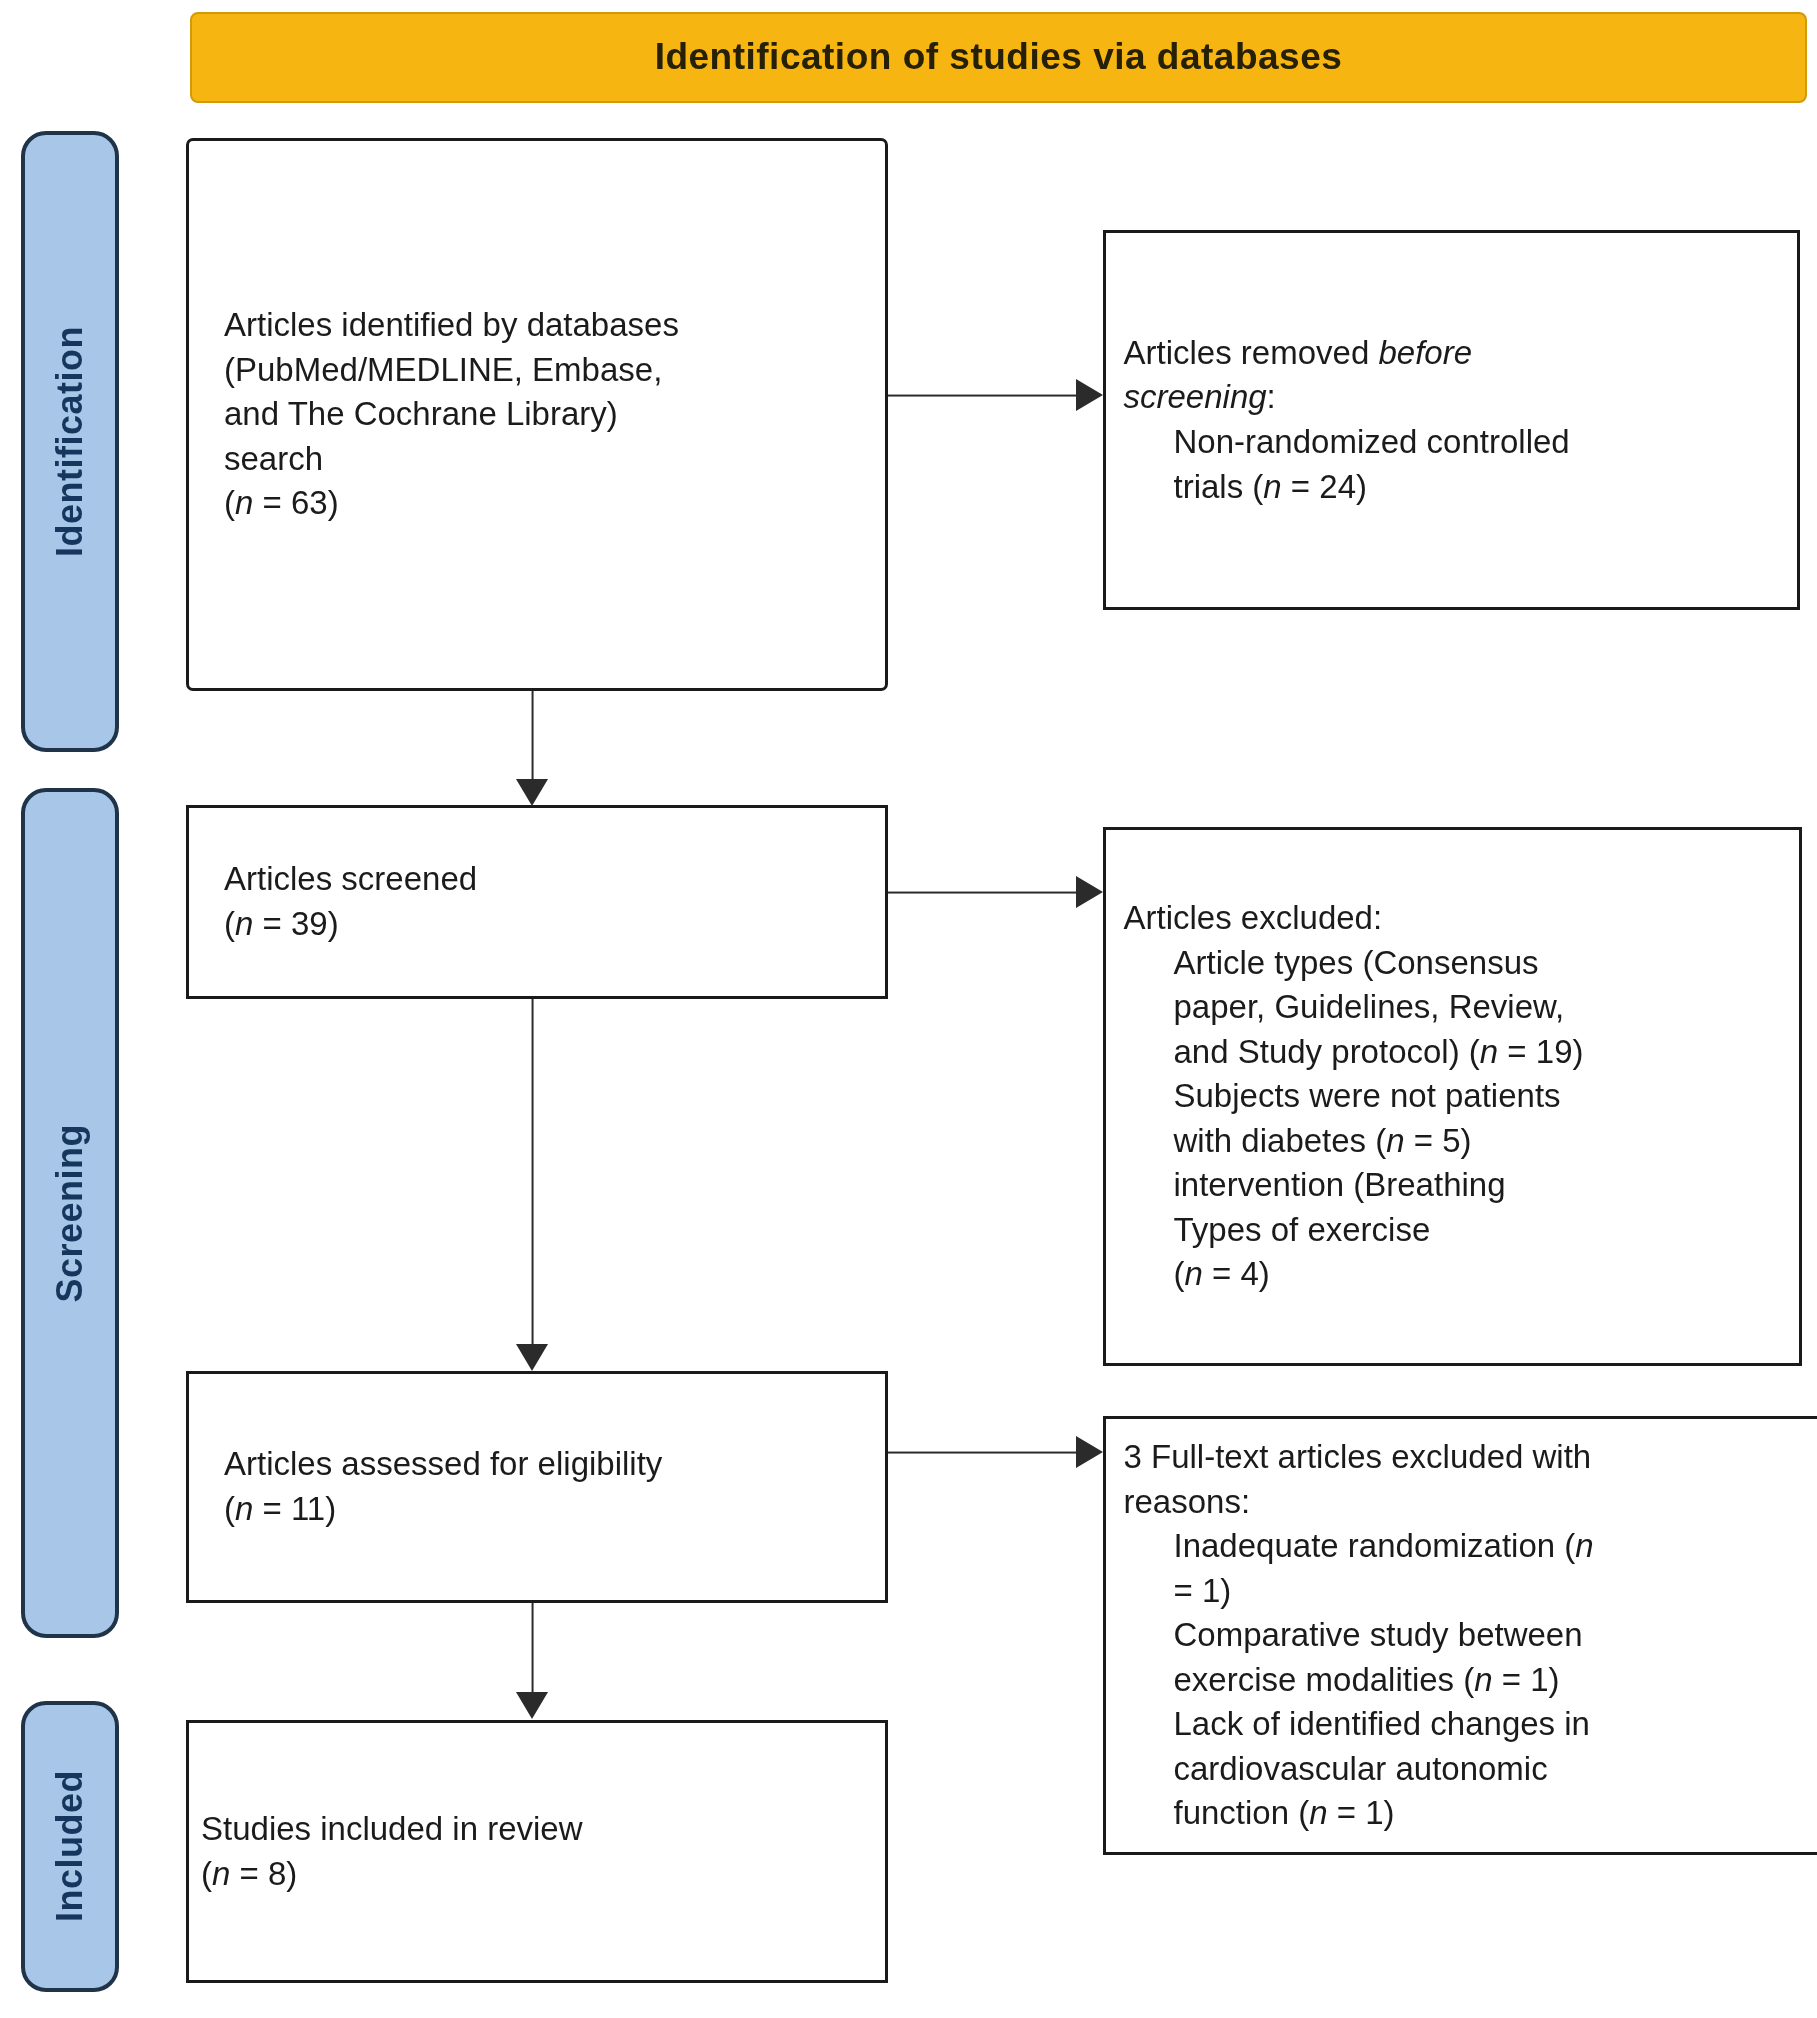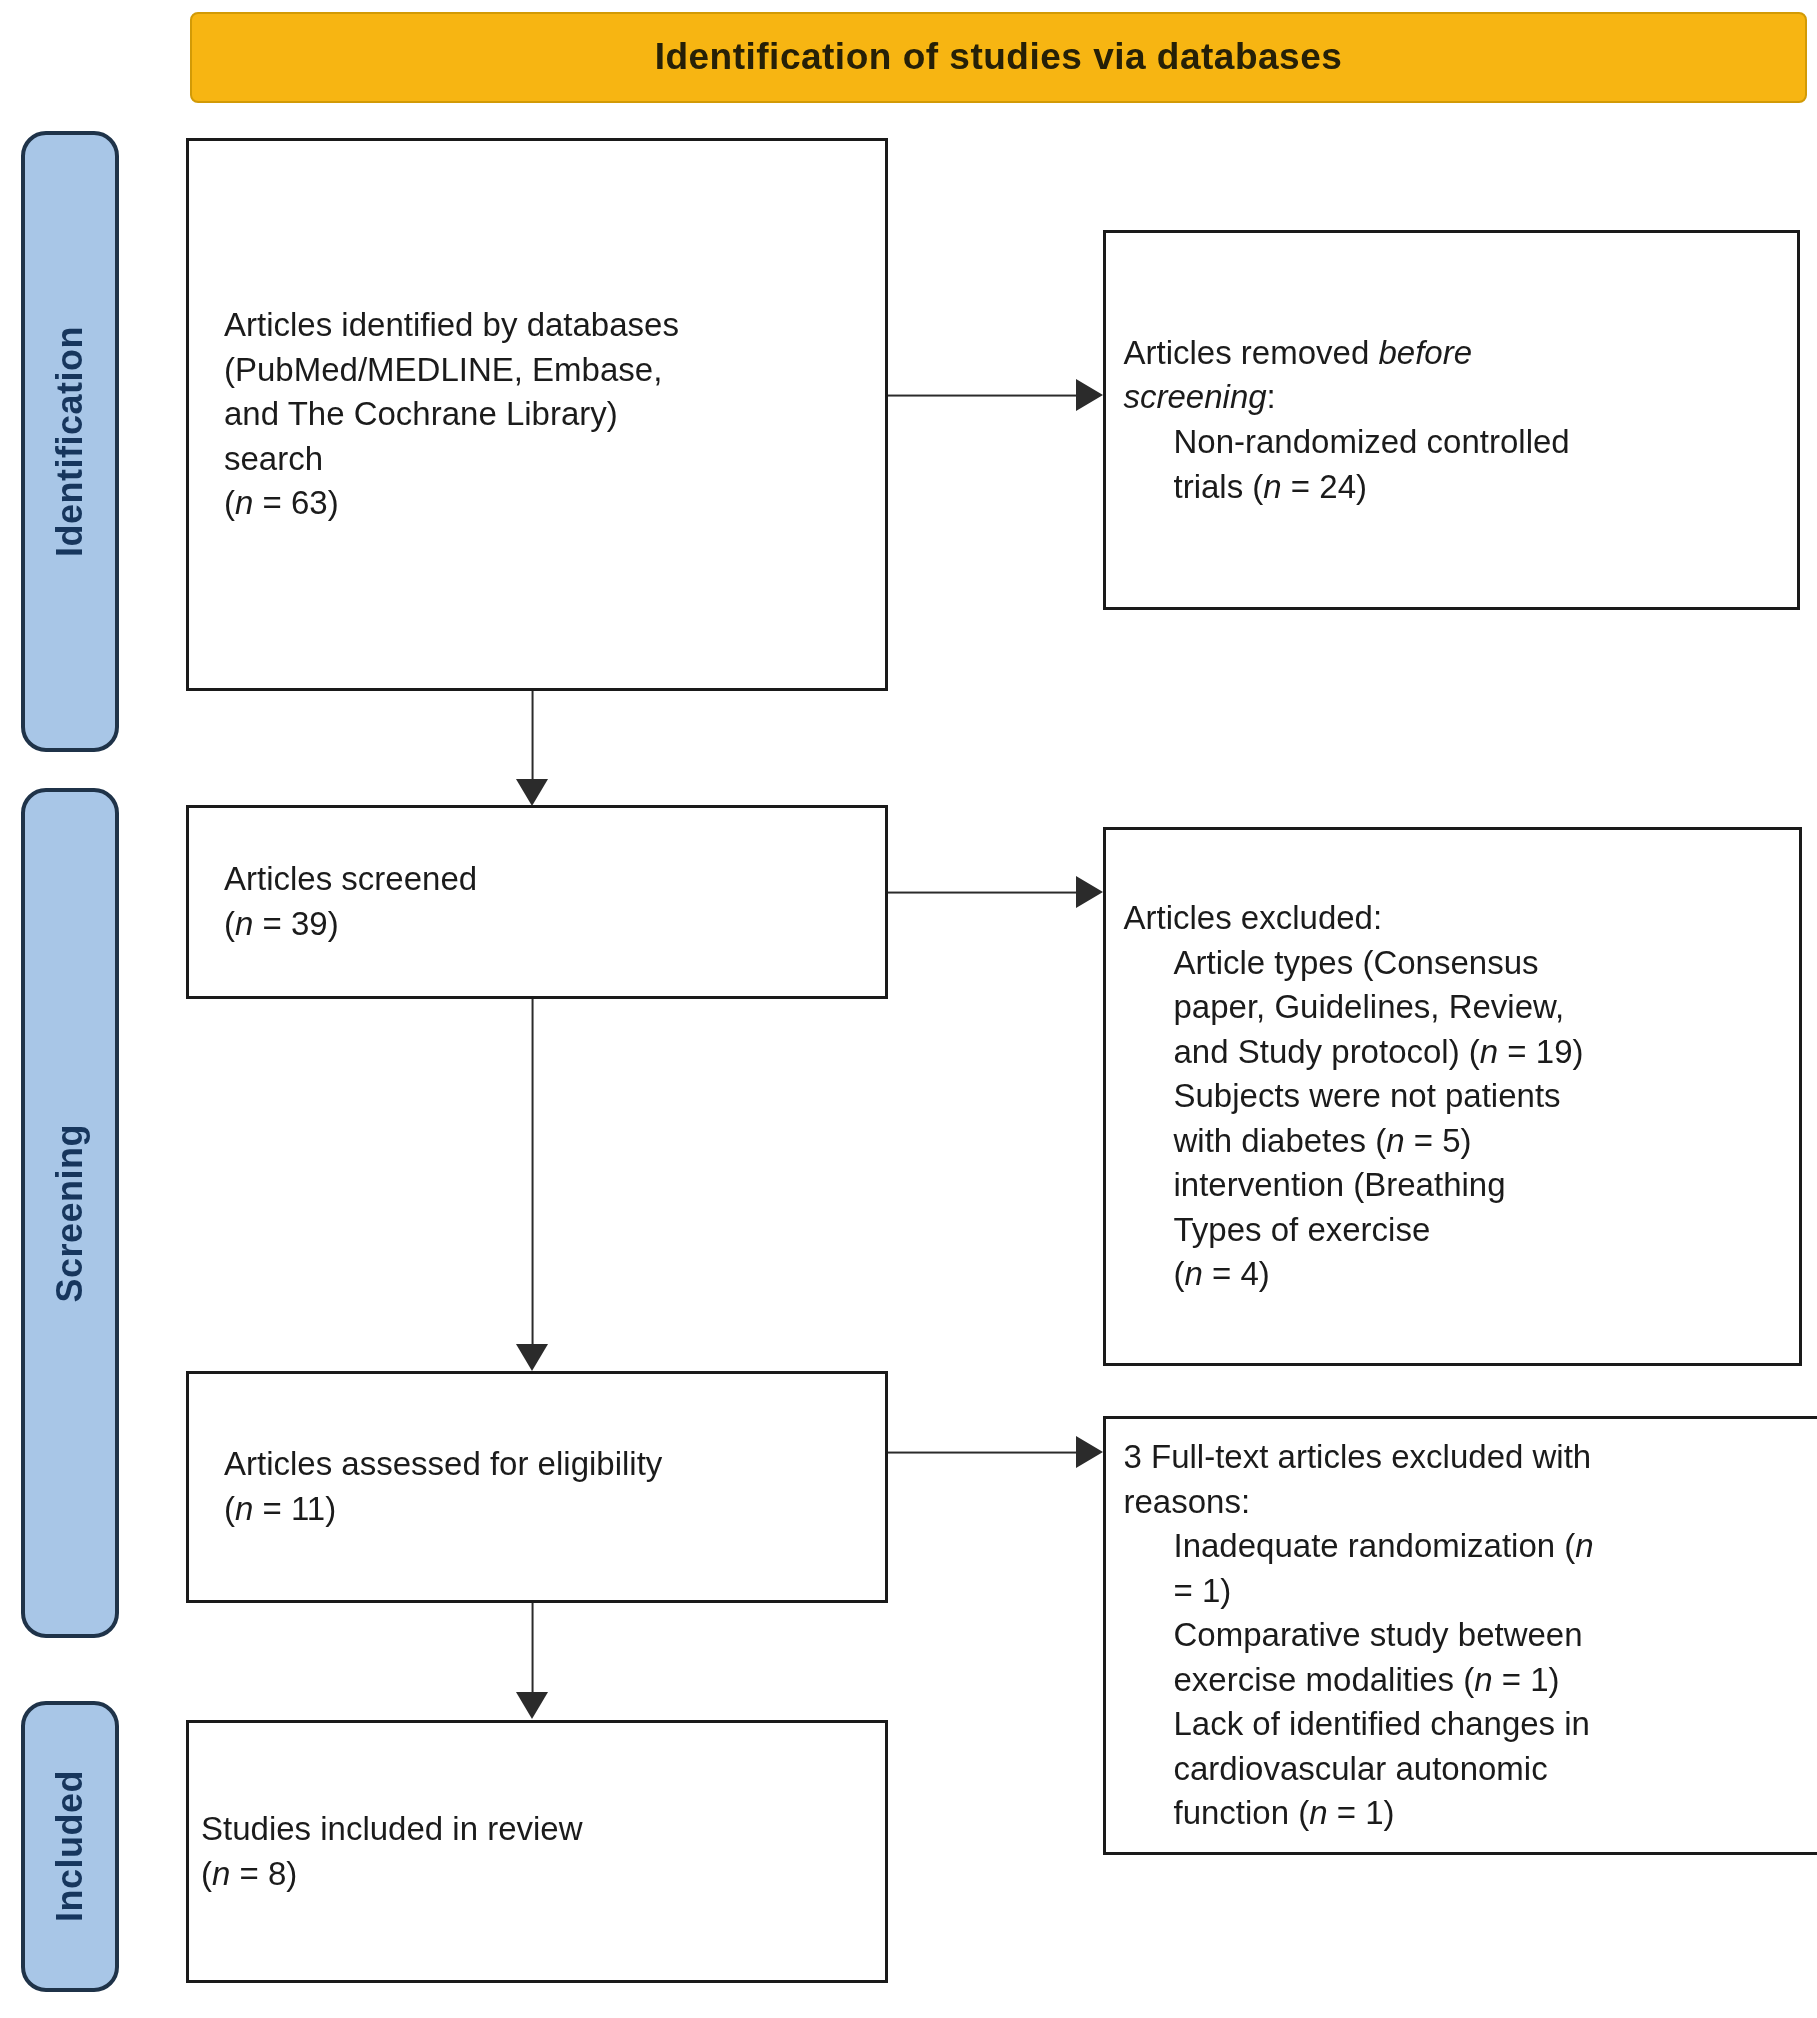--- a/index.html
+++ b/index.html
@@ -56,21 +56,21 @@
   .box {
     position: absolute;
     background: #fff;
     border: 3.9px solid var(--box-border, #1a1a1a);
     box-sizing: border-box;
     display: flex; flex-direction: column; justify-content: center;
     font-size: 33px; line-height: 1.35;
   }
   .box-left  { padding: 15.5px 23px 15.5px 35px; }
   .box-right { padding: 13.6px 15.5px 13.6px 17.5px; margin-top: 28px; }
-  .b1 { left: 186px; top: 138px;  width: 702px; height: 553px; }
+  .b1 { left: 186px; top: 138px;  width: 702px; height: 553px; border-radius: 7px; }
   .b2 { left: 186px; top: 805px;  width: 702px; height: 194px; }
   .b3 { left: 186px; top: 1371px; width: 702px; height: 232px; }
   .b4 { left: 186px; top: 1720px; width: 702px; height: 263px; padding-left: 12px; }
   .r1 { left: 1103px; top: 202px;  width: 697px; height: 380px; }
   .r2 { left: 1103px; top: 799px;  width: 699px; height: 539px; }
   .r3 { left: 1103px; top: 1388px; width: 839px; height: 439px; }
 
   .ln { white-space: nowrap; }
   .ln.ind { padding-left: 50px; }
   .ln i { font-style: italic; }

